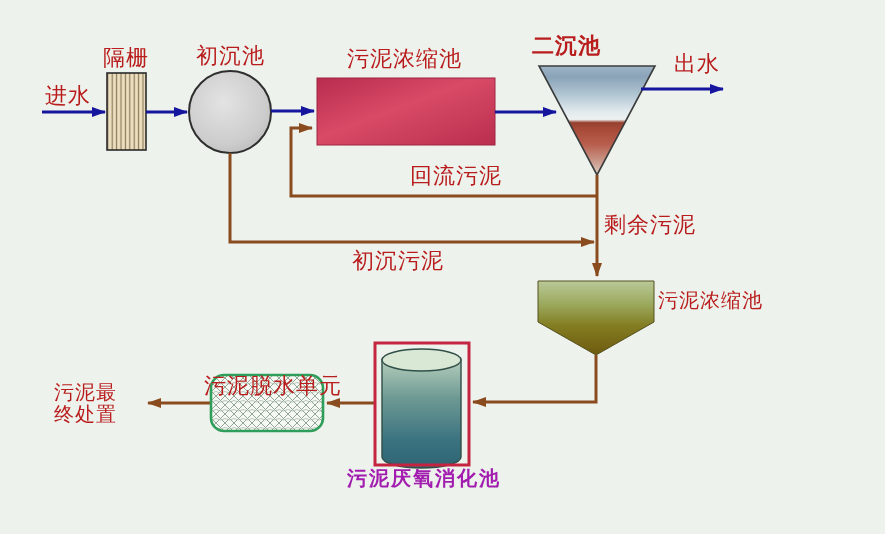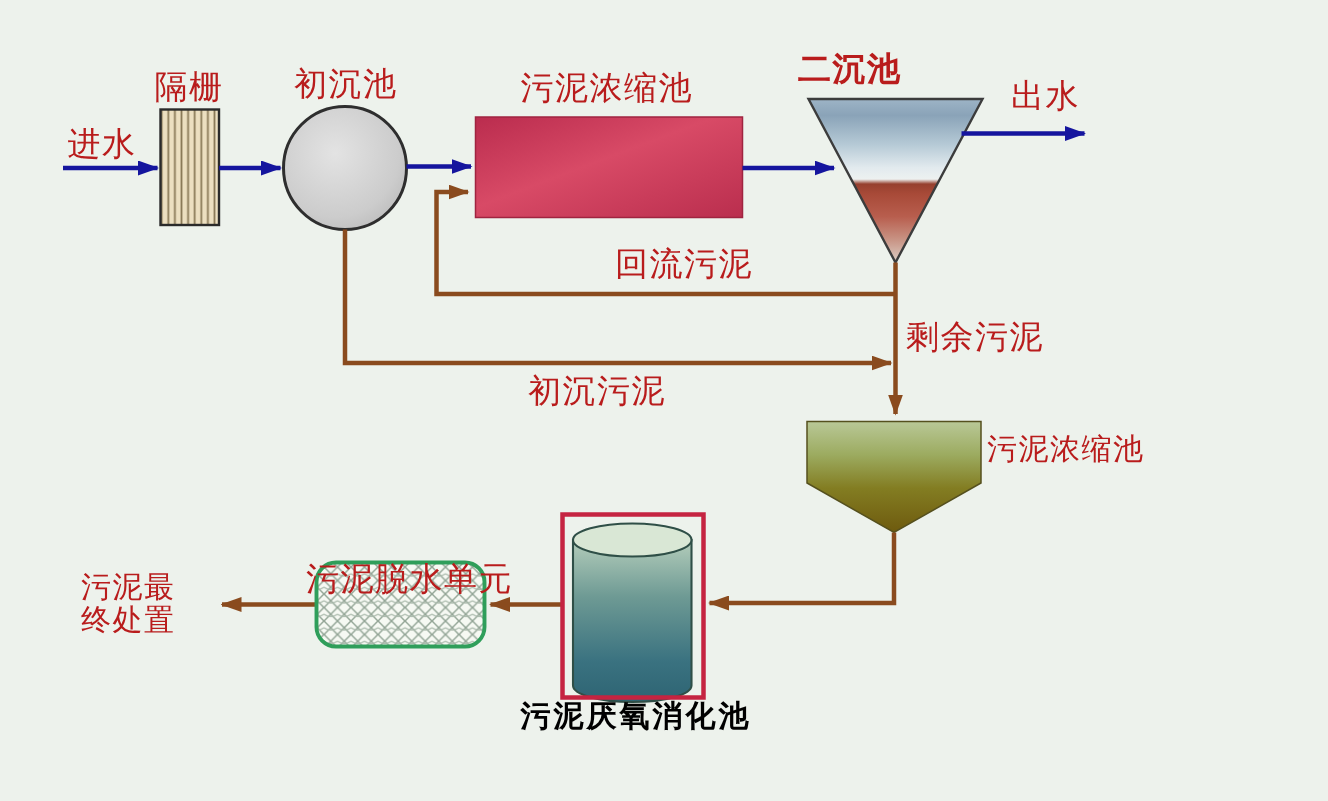--- a/index.html
+++ b/index.html
@@ -15,21 +15,21 @@
   .lbl {
     position: absolute;
     font-size: 22px;
     line-height: 1.05;
     letter-spacing: 1px;
     color: #b91c1c;
     white-space: nowrap;
   }
   .lbl.small { font-size: 20px; line-height: 22px; }
   .lbl.red {
-    color: #000000;
+    color: #a21caf;
     font-weight: bold;
     font-size: 20px;
     letter-spacing: 2px;
   }
 </style>
 </head>
 <body>
 
 <div class="stage">
 

